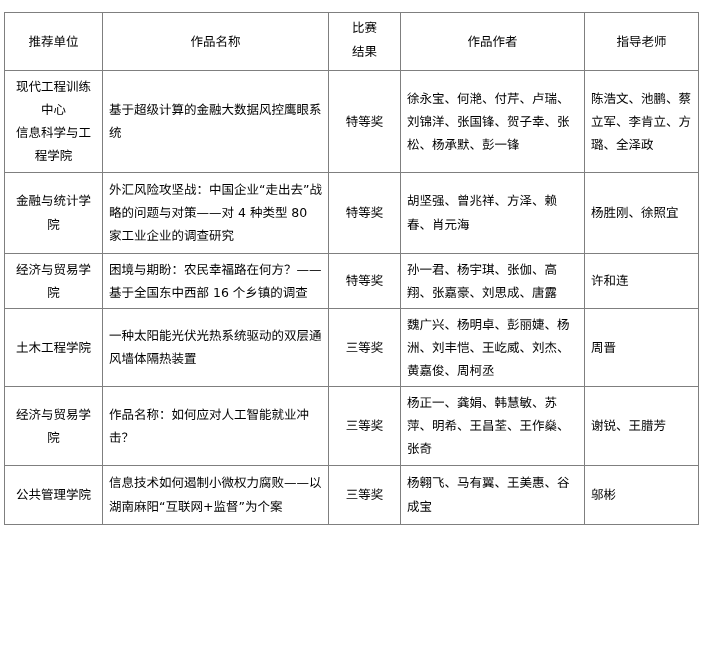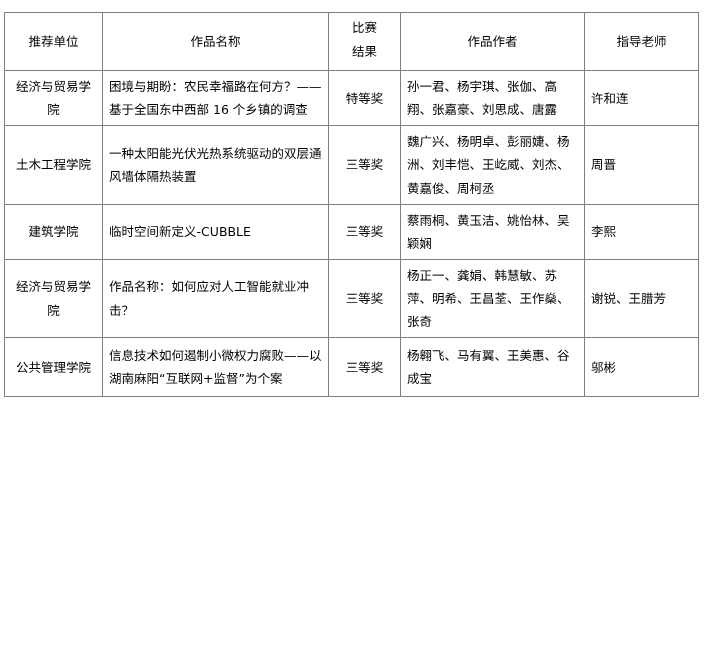--- a/index.html
+++ b/index.html
@@ -101,40 +101,47 @@
         <th class="hdr-title">作品名称</th>
         <th class="hdr-result">
           <span class="hdr-line">比赛</span>
           <span class="hdr-line">结果</span>
         </th>
         <th class="hdr-authors">作品作者</th>
         <th class="hdr-teacher">指导老师</th>
       </tr>
     </thead>
     <tbody id="table-body">
+        <tr class="row-1">
+          <td class="cell-unit">现代工程训练中心<br>信息科学与工程学院</td>
+          <td class="cell-title">基于超级计算的金融大数据风控鹰眼系统</td>
+          <td class="cell-result">特等奖</td>
+          <td class="cell-authors">徐永宝、何滟、付芹、卢瑞、刘锦洋、张国锋、贺子幸、张松、杨承默、彭一锋</td>
+          <td class="cell-teacher">陈浩文、池鹏、蔡立军、李肯立、方璐、全泽政</td>
+        </tr>
+        <tr class="row-2">
+          <td class="cell-unit">金融与统计学院</td>
+          <td class="cell-title">外汇风险攻坚战：中国企业“走出去”战略的问题与对策——对 4 种类型 80 家工业企业的调查研究</td>
+          <td class="cell-result">特等奖</td>
+          <td class="cell-authors">胡坚强、曾兆祥、方泽、赖春、肖元海</td>
+          <td class="cell-teacher">杨胜刚、徐照宜</td>
+        </tr>
         <tr class="row-3">
           <td class="cell-unit">经济与贸易学院</td>
           <td class="cell-title">困境与期盼：农民幸福路在何方？——基于全国东中西部 16 个乡镇的调查</td>
           <td class="cell-result">特等奖</td>
           <td class="cell-authors">孙一君、杨宇琪、张伽、高翔、张嘉豪、刘思成、唐露</td>
           <td class="cell-teacher">许和连</td>
         </tr>
         <tr class="row-6">
           <td class="cell-unit">土木工程学院</td>
           <td class="cell-title">一种太阳能光伏光热系统驱动的双层通风墙体隔热装置</td>
           <td class="cell-result">三等奖</td>
           <td class="cell-authors">魏广兴、杨明卓、彭丽婕、杨洲、刘丰恺、王屹威、刘杰、黄嘉俊、周柯丞</td>
           <td class="cell-teacher">周晋</td>
-        </tr>
-        <tr class="row-7">
-          <td class="cell-unit">建筑学院</td>
-          <td class="cell-title">临时空间新定义-CUBBLE</td>
-          <td class="cell-result">三等奖</td>
-          <td class="cell-authors">蔡雨桐、黄玉洁、姚怡林、吴颖娴</td>
-          <td class="cell-teacher">李熙</td>
         </tr>
         <tr class="row-8">
           <td class="cell-unit">经济与贸易学院</td>
           <td class="cell-title">作品名称：如何应对人工智能就业冲击？</td>
           <td class="cell-result">三等奖</td>
           <td class="cell-authors">杨正一、龚娟、韩慧敏、苏萍、明希、王昌荃、王作燊、张奇</td>
           <td class="cell-teacher">谢锐、王腊芳</td>
         </tr>
         <tr class="row-9">
           <td class="cell-unit">公共管理学院</td>

